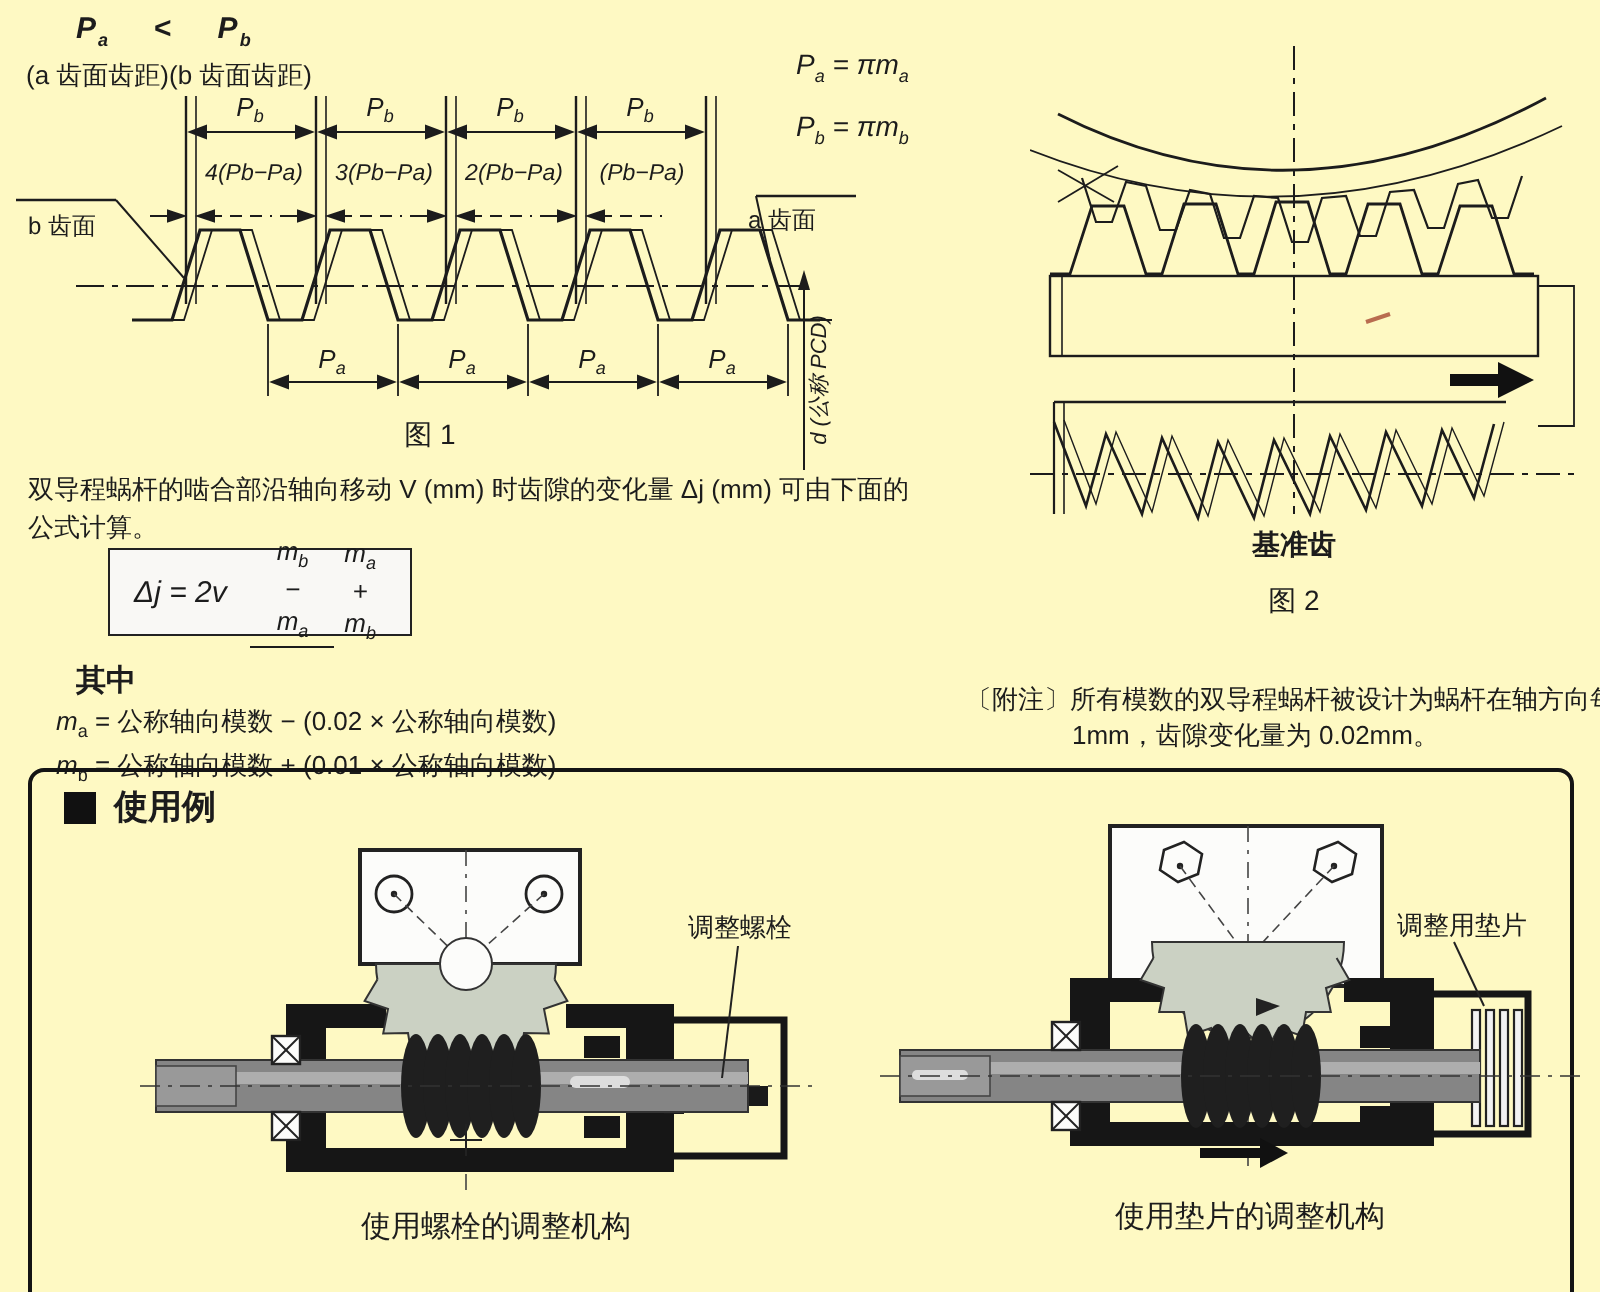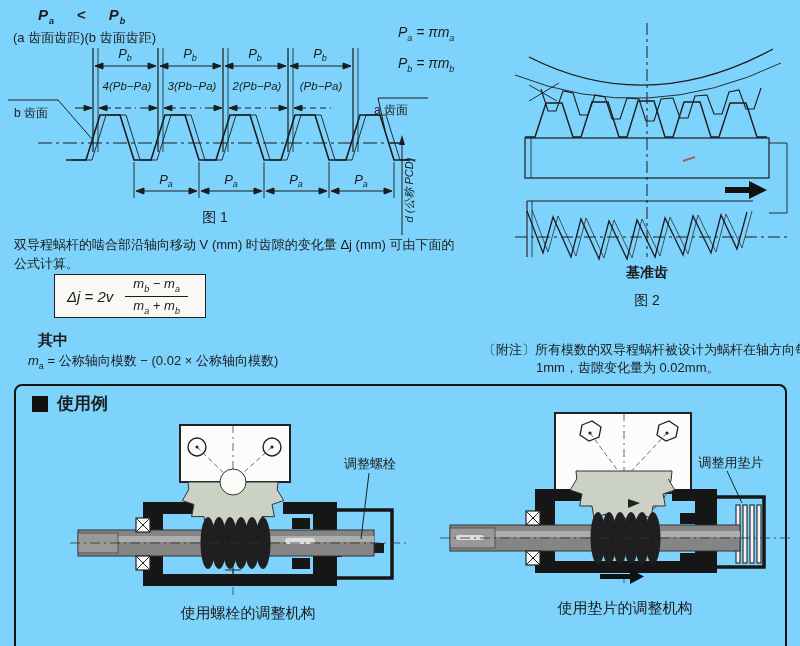--- a/index.html
+++ b/index.html
@@ -1,28 +1,28 @@
 <!DOCTYPE html>
 <html><head>
 <meta charset="utf-8">
 <style>
   html,body{margin:0;padding:0;}
-  .page{position:relative;width:800px;height:646px;background:#7dd3fc;overflow:hidden;
+  .page{position:relative;width:800px;height:646px;background:#fef9c3;overflow:hidden;
         font-family:"Liberation Sans","DejaVu Sans",sans-serif;color:#1c1c1c;}
   .abs{position:absolute;}
   .it{font-style:italic;}
   sub{font-size:9px;}
   .ineq{font-size:15px;font-weight:600;font-style:italic;letter-spacing:1px;}
   .ineq .op{margin:0 22px;font-style:normal;}
   .smalltxt{font-size:13px;white-space:nowrap;}
   .formula-line{font-size:14px;font-style:italic;line-height:25px;white-space:nowrap;text-align:right;}
   .fbox{border:1.6px solid #222;background:#f9f8f5;display:flex;align-items:center;
         padding:2px 12px;height:44px;box-sizing:border-box;font-size:15px;}
   .fbox .lhs{font-style:italic;white-space:pre;}
-  .frac{display:inline-flex;flex-direction:column;text-align:center;font-size:13px;
+  .frac{display:inline-flex;text-align:center;font-size:13px;
         font-style:italic;margin-left:12px;line-height:1.25;}
   .frac .num{border-bottom:1.4px solid #1c1c1c;padding:0 8px 1px;}
   .frac .den{padding-top:1px;}
   .where-title{font-size:15px;font-weight:600;}
   .defline{font-size:13px;white-space:nowrap;}
   .note{font-size:13px;line-height:18px;white-space:nowrap;}
   .note .l2{padding-left:53px;}
   .usage-box{border:2.5px solid #141414;border-radius:8px;width:773px;height:290px;
              box-sizing:border-box;background:transparent;}
   .usage-header{display:flex;align-items:center;gap:9px;font-size:17px;font-weight:700;}
@@ -189,20 +189,21 @@
   <div class="abs fbox" style="left:54px;top:274px;width:152px;">
     <span class="lhs">Δj = 2v</span>
     <span class="frac">
       <span class="num"><span>m</span><sub>b</sub><span> − </span><span>m</span><sub>a</sub></span>
       <span class="den"><span>m</span><sub>a</sub><span> + </span><span>m</span><sub>b</sub></span>
     </span>
   </div>
 
   <div class="abs where-title" style="left:38px;top:331px;">其中</div>
   <div class="abs defline" style="left:28px;top:352px;"><span class="it">m</span><sub>a</sub><span> = 公称轴向模数 − (0.02 × 公称轴向模数)</span></div>
+  <div class="abs defline" style="left:28px;top:374px;"><span class="it">m</span><sub>b</sub><span> = 公称轴向模数 + (0.01 × 公称轴向模数)</span></div>
 
   <div class="abs note" style="left:483px;top:341px;">
     <div>〔附注〕所有模数的双导程蜗杆被设计为蜗杆在轴方向每移动</div>
     <div class="l2">1mm，齿隙变化量为 0.02mm。</div>
   </div>
 
   <div class="abs usage-box" style="left:14px;top:384px;"></div>
   <div class="abs usage-header" style="left:32px;top:392px;justify-content:space-between;">
     <span class="sq"></span>
     <span>使用例</span>

